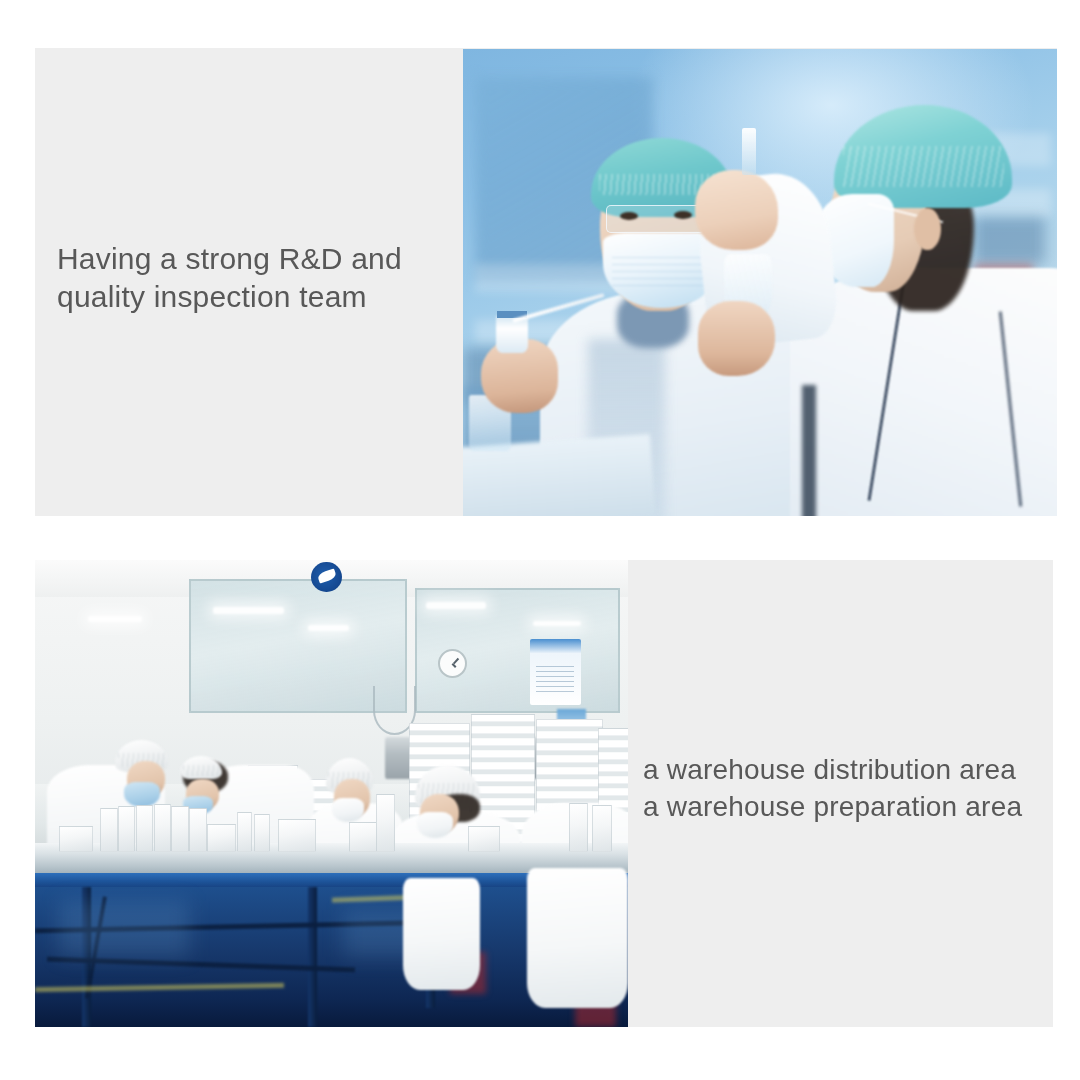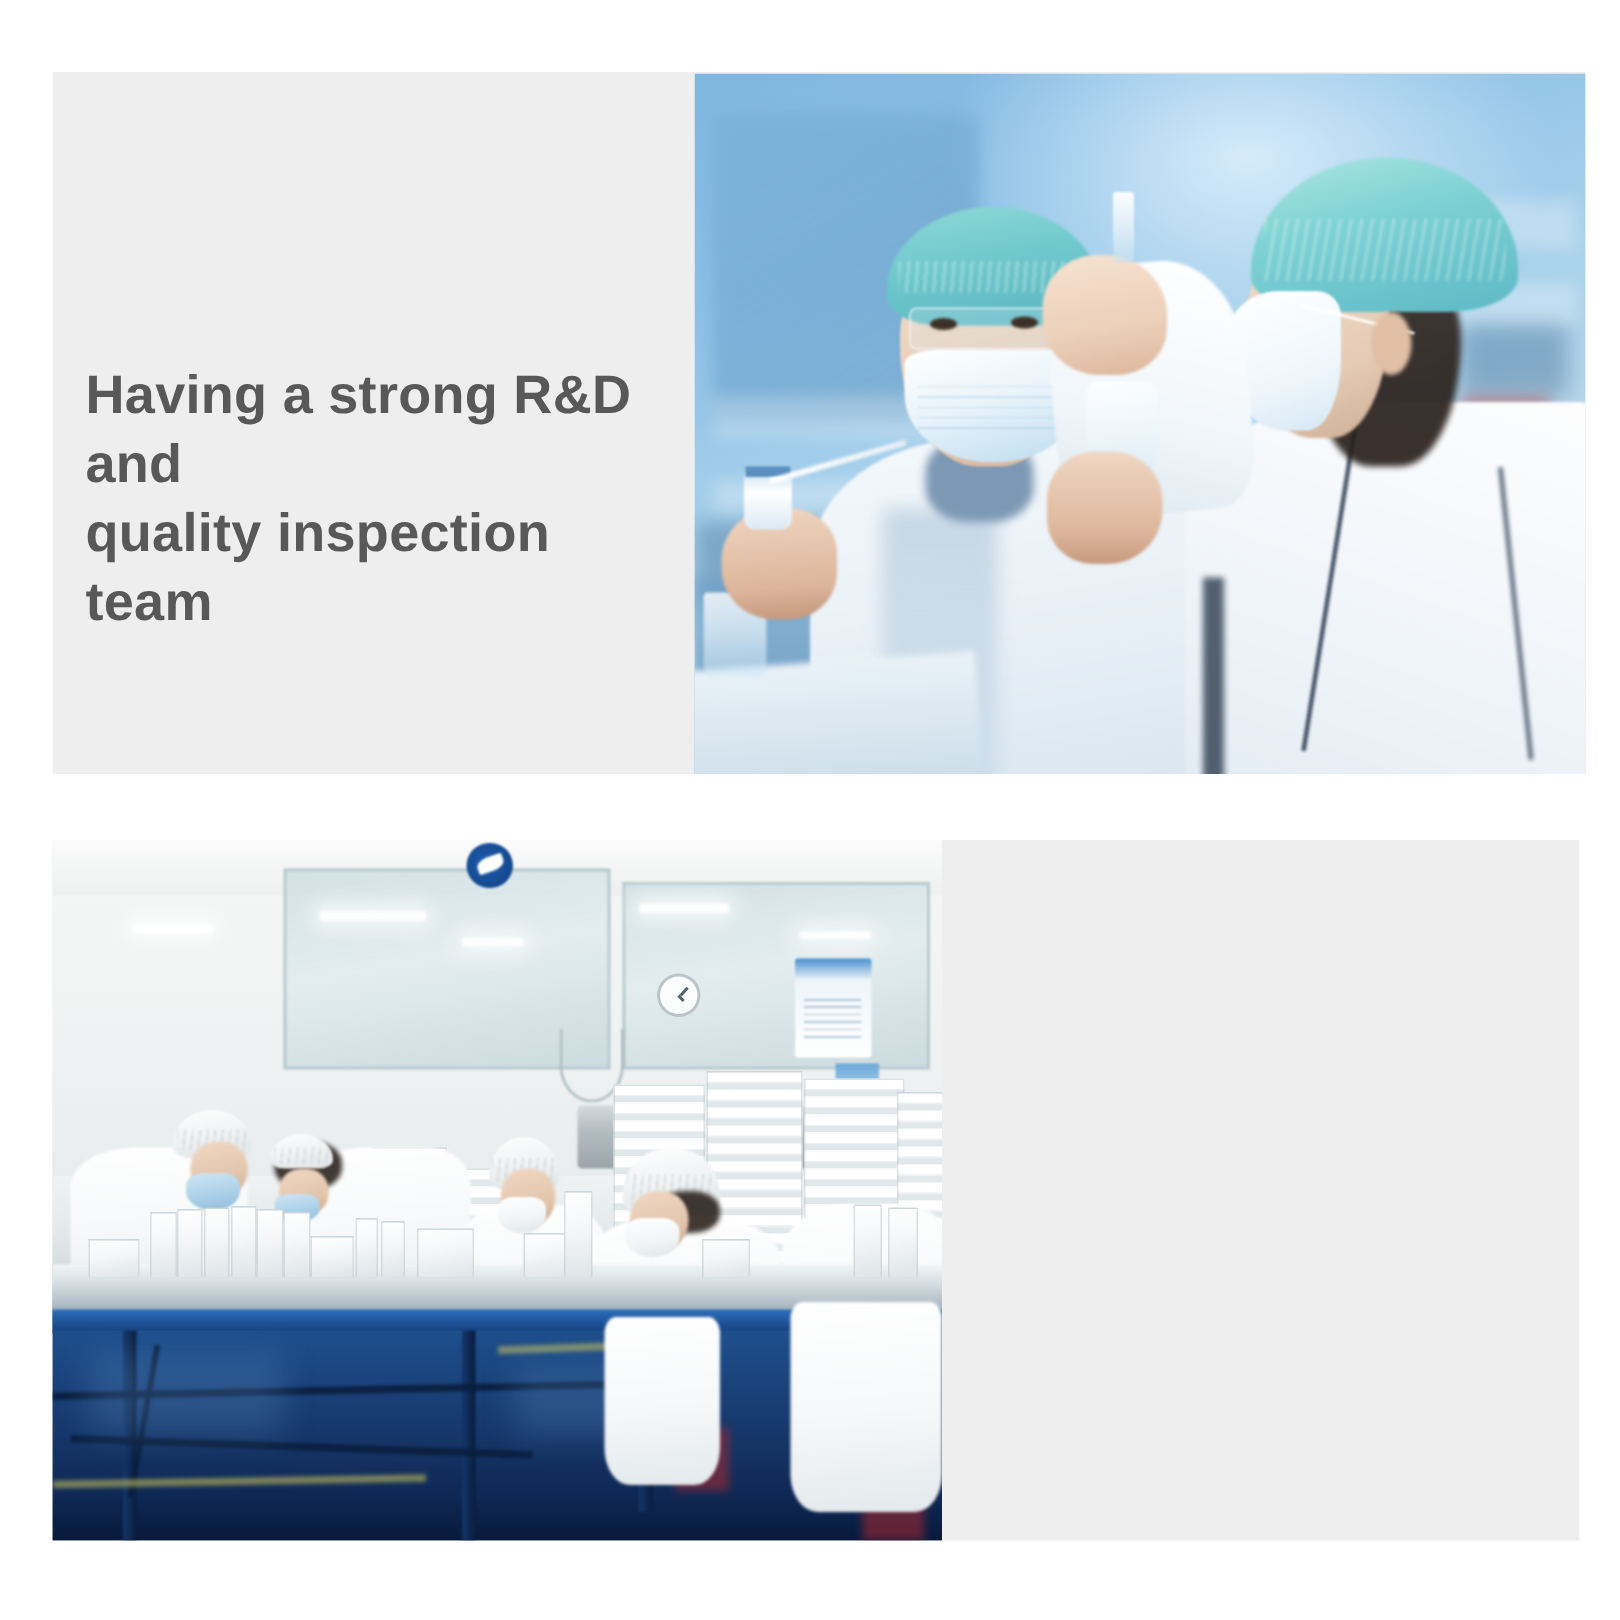--- a/index.html
+++ b/index.html
@@ -36,21 +36,21 @@
     color: #585858;
     font-weight: 300;
     letter-spacing: 0.2px;
     white-space: pre-line;
   }
 
   
   #panel-top     { left: 35px;  top: 48px;  width: 1022px; height: 468px; }
   #photo-top     { left: 463px; top: 49px;  width: 594px;  height: 467px; }
   #caption-top   { left: 57px;  top: 240px; width: 400px;
-                   font-size: 36px; line-height: 1.28; font-weight: bold; }
+                   font-size: 30px; line-height: 1.28; }
 
   
   #panel-bottom   { left: 35px; top: 560px; width: 1018px; height: 467px; }
   #photo-bottom   { left: 35px; top: 560px; width: 593px;  height: 467px; }
   #caption-bottom { left: 643px; top: 752px; width: 410px;
                     font-size: 28px; line-height: 1.32; }
 
   
   .lab-scene {
     position: absolute;
@@ -693,14 +693,16 @@
 
       <div class="whw" style="left:62%;top:68%;width:13%;height:24%;">
         <div class="coat" style="border-radius:10% 10% 22% 22%;"></div>
       </div>
       <div class="whw" style="left:83%;top:66%;width:17%;height:30%;">
         <div class="coat" style="border-radius:8% 8% 18% 18%;"></div>
       </div>
     </div>
   </div>
 
+  <div class="caption" id="caption-bottom">a warehouse distribution area
+a warehouse preparation area</div>
 
 </div>
 
 </body></html>

